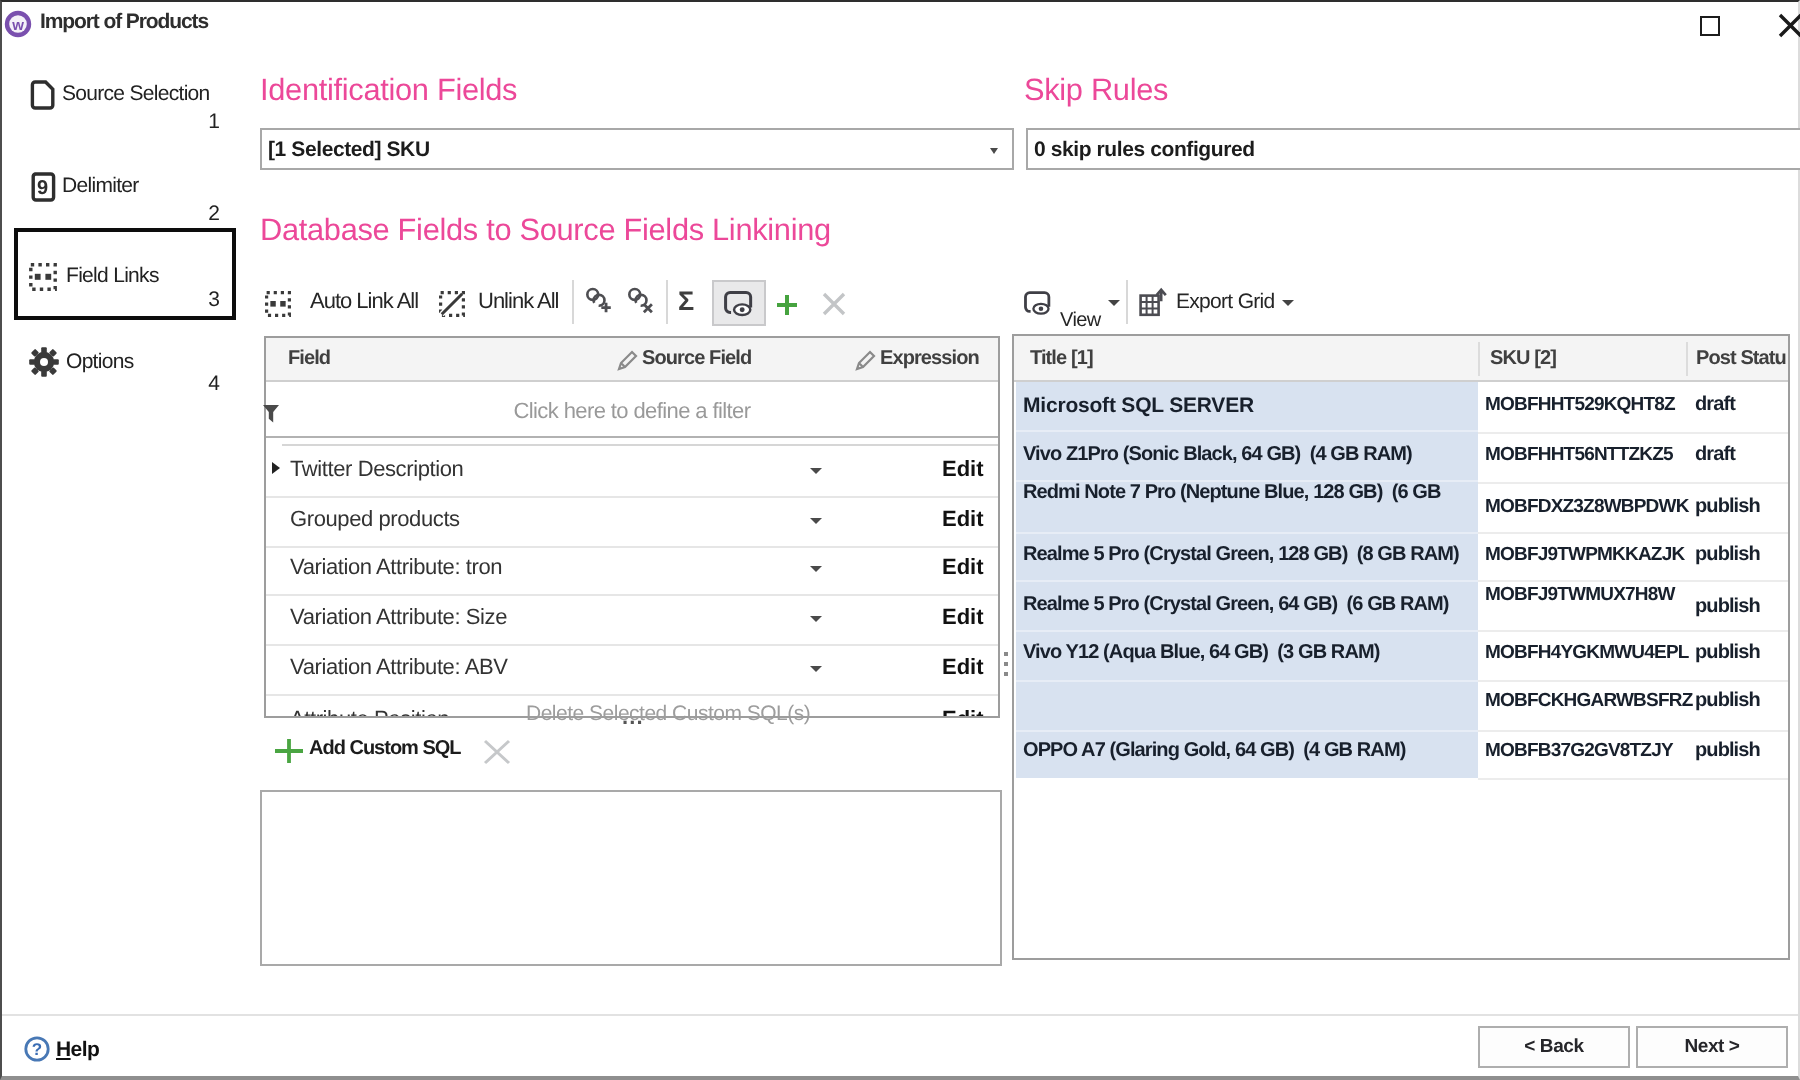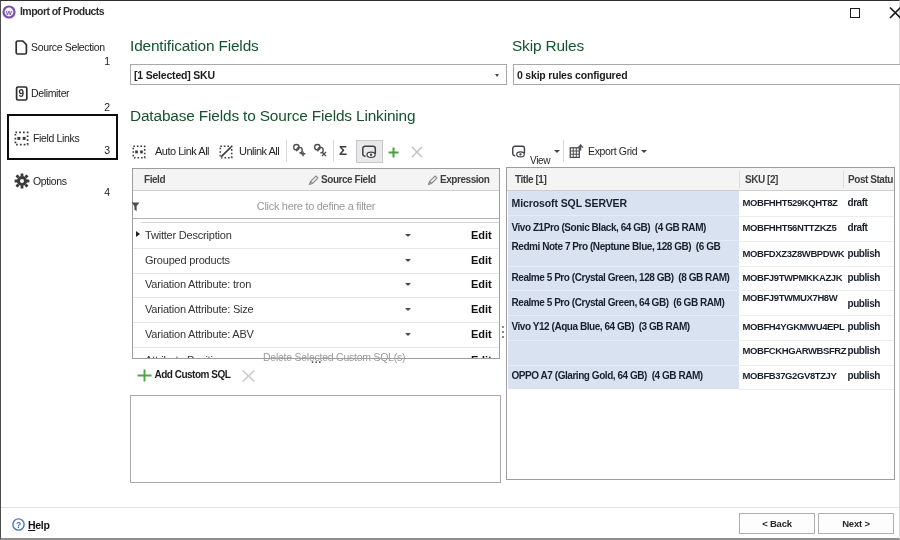--- a/index.html
+++ b/index.html
@@ -4,21 +4,21 @@
 <style>
   html,body{margin:0;padding:0;}
   body{width:900px;height:540px;position:relative;background:#fff;
        font-family:"Liberation Sans", sans-serif;overflow:hidden;}
   .abs{position:absolute;}
   .txt{position:absolute;white-space:nowrap;}
   .win{position:absolute;left:0;top:0;width:900px;height:540px;
        border-top:1px solid #2e2e2e;border-left:1px solid #4d4d4d;
        border-right:1px solid #dcdcdc;border-bottom:2px solid #8f8f8f;
        box-sizing:border-box;}
-  .h1{font-size:15.4px;color:#14532d;letter-spacing:-0.15px;}
+  .h1{font-size:15.4px;color:#ec4899;letter-spacing:-0.15px;}
   .ddl{position:absolute;border:1px solid #a8a8a8;background:#fff;box-sizing:border-box;height:21px;}
   .ddl .t{position:absolute;left:3px;top:4px;font-size:10.5px;font-weight:bold;color:#1c1c1c;letter-spacing:-0.2px;}
   .dar{position:absolute;width:0;height:0;border-left:3.5px solid transparent;
        border-right:3.5px solid transparent;border-top:4px solid #444;}
   .tbtxt{font-size:11px;color:#262626;letter-spacing:-0.5px;}
   .sep{position:absolute;width:1px;background:#d8d8d8;}
   .grid{position:absolute;border:1px solid #9d9d9d;background:#fff;box-sizing:border-box;overflow:hidden;}
   .ghead{position:absolute;background:#f4f4f4;border-bottom:1px solid #cfcfcf;box-sizing:border-box;}
   .ghtxt{position:absolute;font-size:10px;font-weight:bold;color:#404040;letter-spacing:-0.45px;white-space:nowrap;}
   .rowtx{position:absolute;font-size:11px;color:#333;letter-spacing:-0.2px;white-space:nowrap;}

